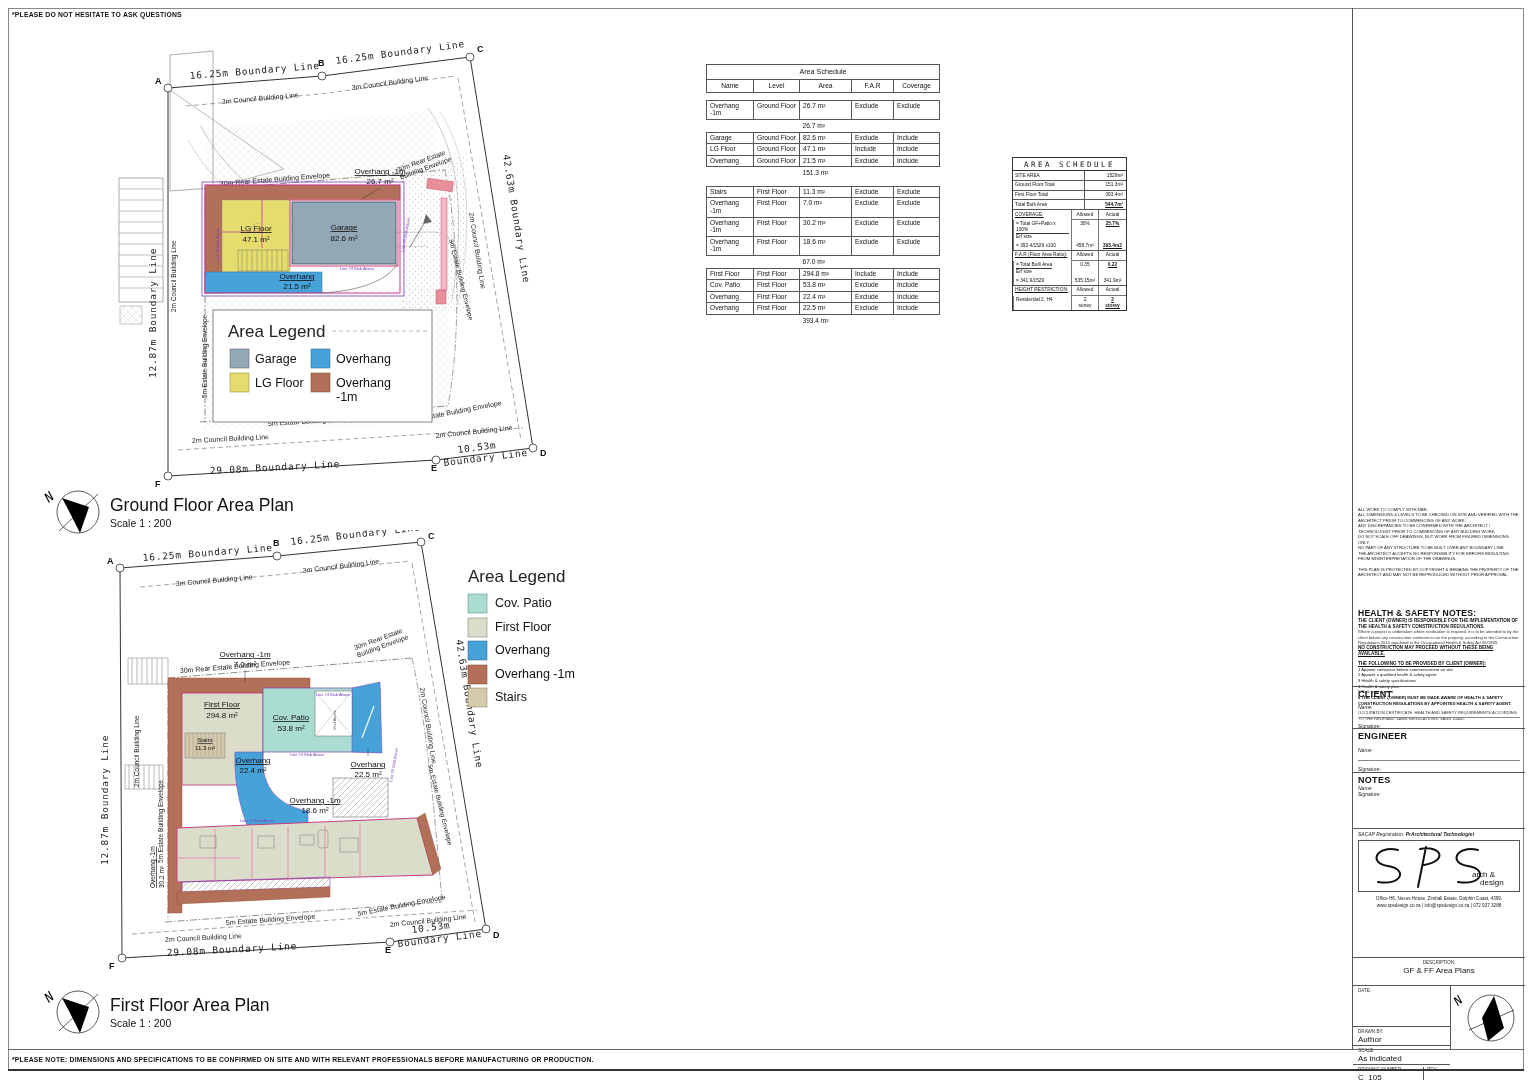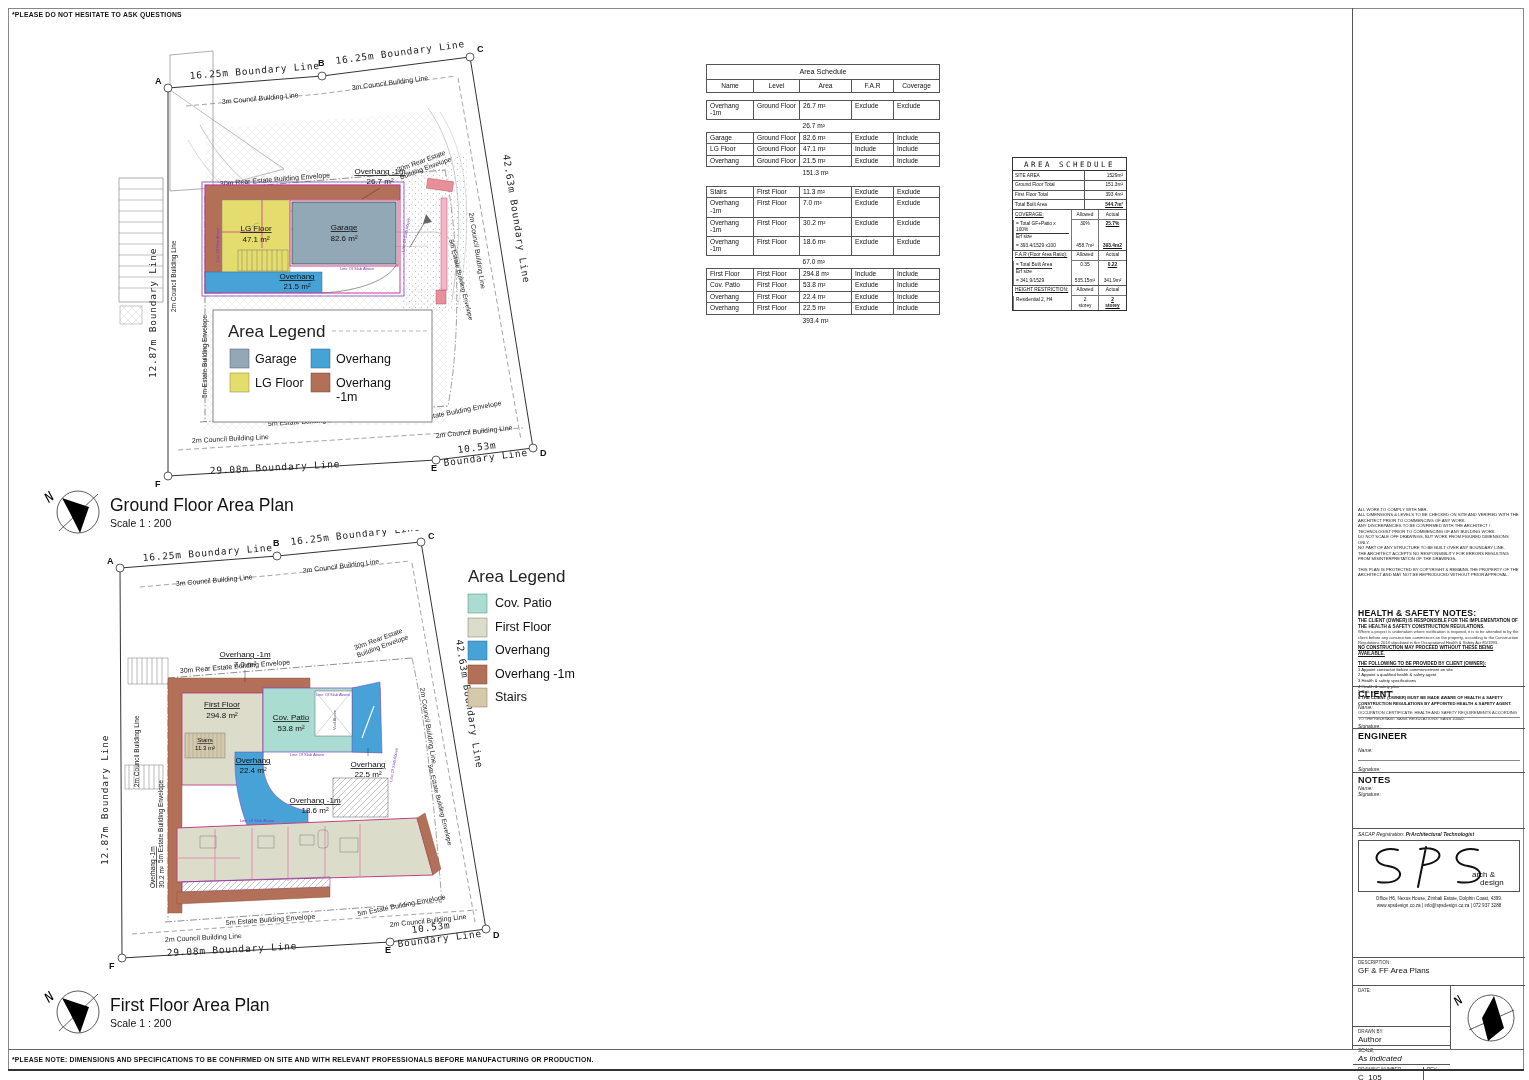--- a/index.html
+++ b/index.html
@@ -638,35 +638,35 @@
       </svg>
     </div>
   </div>
 
   <div class="tb-sec addr" style="top:886px;">
     <div>Office H6, Nexus House, Zimbali Estate, Dolphin Coast, 4399.</div>
     <div>www.spsdesign.co.za | info@spsdesign.co.za | 072 937 3288</div>
   </div>
 
 
-  <div class="tb-sec tb-line" style="top:949px;height:28px;">
+  <div class="tb-sec tb-line" style="top:949px;height:28px;text-align:center;">
     <div class="meta-label">DESCRIPTION:</div>
     <div class="desc-text">GF &amp; FF Area Plans</div>
   </div>
 
   <div class="tb-sec tb-line" style="top:977px;height:22px;">
     <div class="meta-label">DATE:</div>
   </div>
 
   <div style="position:absolute;left:0;top:999px;width:97px;box-sizing:border-box;">
     <div style="border-top:1px solid #555;padding:2px 5px;height:14px;margin-top:19px;">
       <div class="meta-label">DRAWN BY:</div>
       <div class="meta-val">Author</div>
     </div>
-    <div style="border-top:1px solid #555;padding:2px 5px;height:14px;font-style:italic;">
+    <div style="border-top:1px solid #555;padding:2px 5px;height:14px;">
       <div class="meta-label">SCALE:</div>
       <div class="meta-val">As indicated</div>
     </div>
     <div style="border-top:1px solid #555;padding:2px 5px;height:16px;display:flex;">
       <div style="flex:1;">
         <div class="meta-label">DRAWING NUMBER</div>
         <div class="meta-val">C_105</div>
       </div>
       <div style="border-left:1px solid #555;padding-left:3px;width:18px;">
         <div class="meta-label">REV</div>

